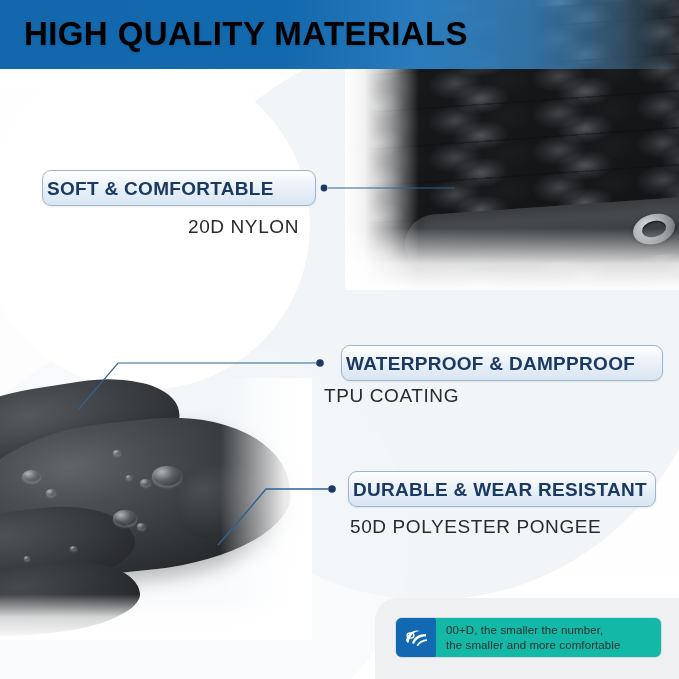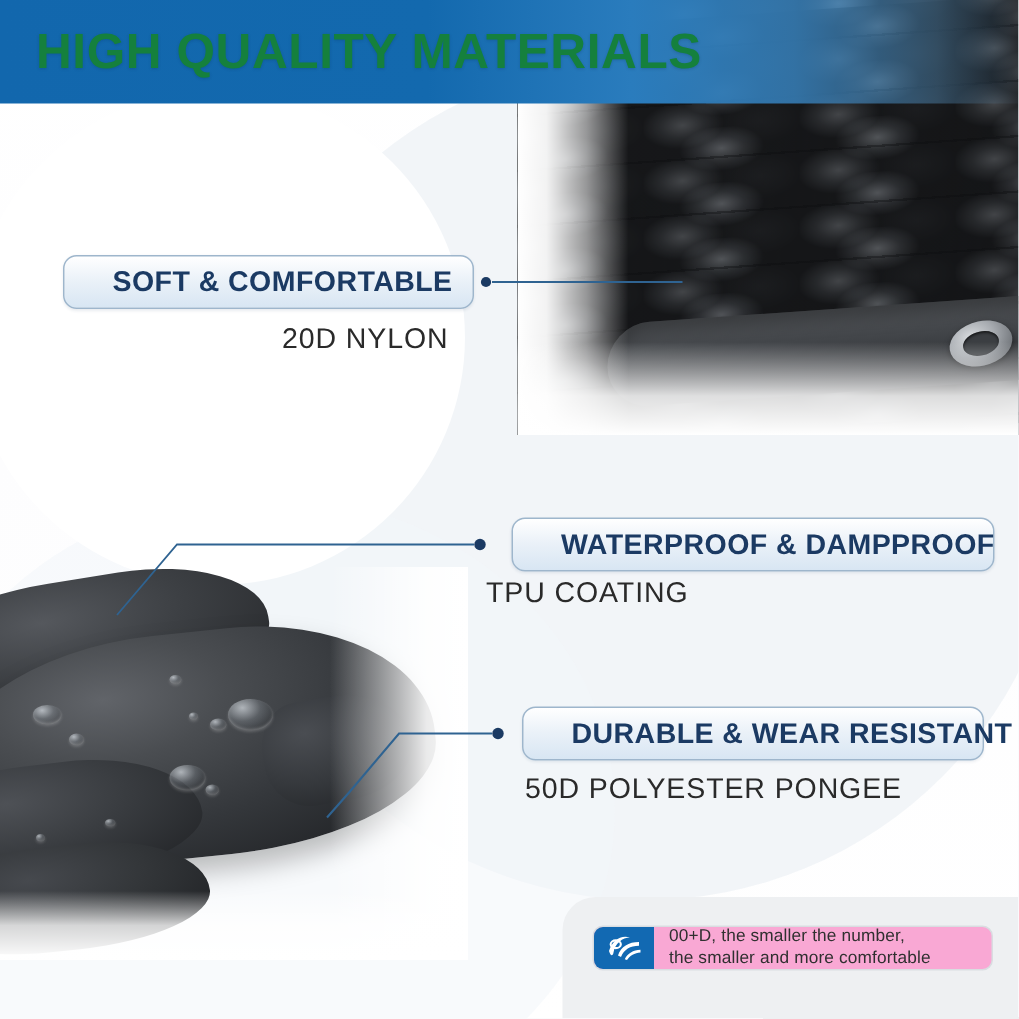--- a/index.html
+++ b/index.html
@@ -49,21 +49,21 @@
 
   
   .banner{
     position:absolute;left:0;top:0;
     width:679px;height:69px;
     background:linear-gradient(90deg,#1267ad 0%,#1369ae 42%,#2a7cbd 62%,rgba(55,128,186,.86) 78%,rgba(84,140,183,.45) 92%,rgba(120,150,180,.05) 100%);
     z-index:6;
   }
   .banner-title{
     position:absolute;left:24px;top:11px;
-    color:#15803d;
+    color:#000000;
     font-size:33px;
     font-weight:bold;
     letter-spacing:.4px;
     line-height:46px;
     white-space:nowrap;
     text-shadow:0 1px 2px rgba(0,40,80,.22);
     z-index:7;
   }
 
   
@@ -201,21 +201,21 @@
   .pad-bot .fade-b{
     position:absolute;left:0;bottom:0;width:312px;height:46px;
     background:linear-gradient(0deg,#ffffff 0%,rgba(255,255,255,.8) 50%,rgba(255,255,255,0) 100%);
   }
 
   
   .callout{
     position:absolute;
     display:flex;align-items:center;
     height:36px;
-    padding:0 32px;
+    padding:0 4px;
     border:1px solid #9eb6cc;
     border-radius:9px;
     background:linear-gradient(180deg,#ffffff 0%,#eaf1f8 48%,#d8e6f3 100%);
     box-shadow:0 1px 2px rgba(40,70,110,.10);
     z-index:8;
     box-sizing:border-box;
   }
   .callout span{
     color:#1b3a63;
     font-size:19px;
@@ -251,22 +251,22 @@
     position:absolute;
     left:375px;top:598px;
     width:304px;height:81px;
     background:#eef0f2;
     border-radius:22px 0 0 0;
     z-index:4;
   }
   .footer-box{
     position:absolute;
     left:395px;top:617px;
-    width:267px;height:30px;
-    background:#f9a8d4;
+    width:267px;height:41px;
+    background:#14b8a6;
     border:1px solid #d9dde1;
     border-radius:7px;
     display:flex;align-items:center;
     z-index:5;
     box-sizing:border-box;
     overflow:hidden;
   }
   .footer-icon{
     width:40px;height:43px;
     flex:0 0 40px;

